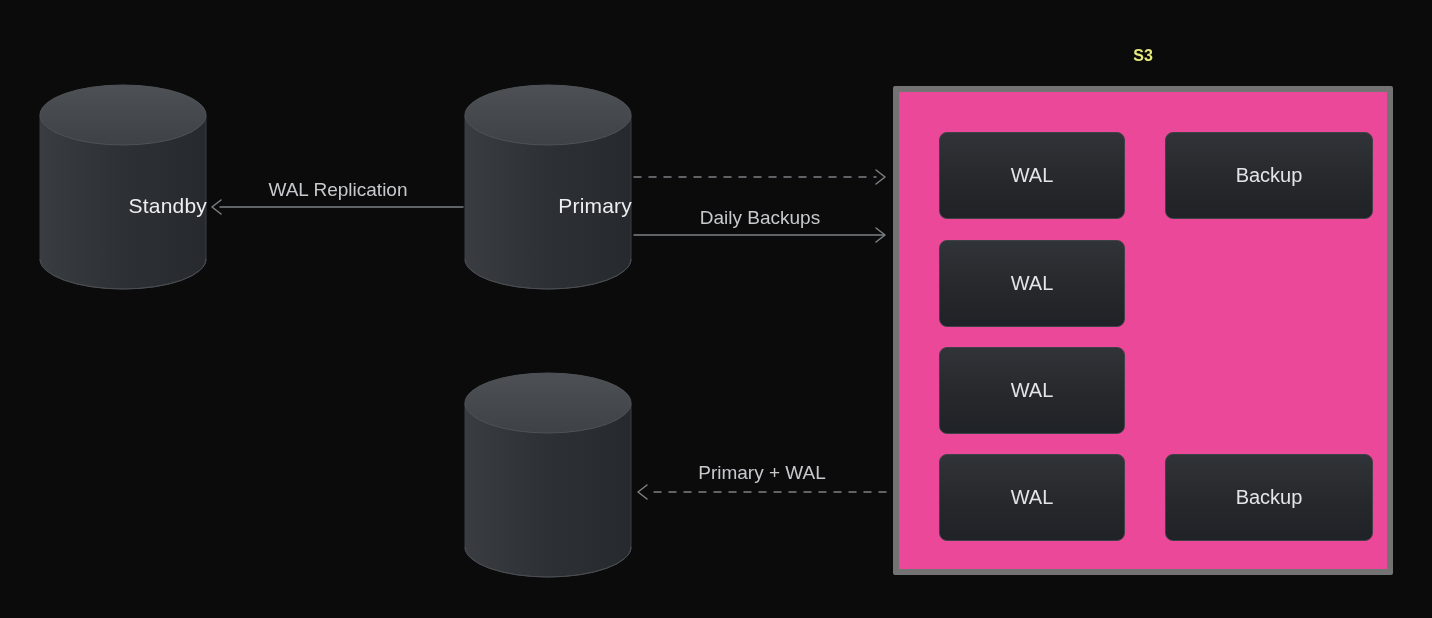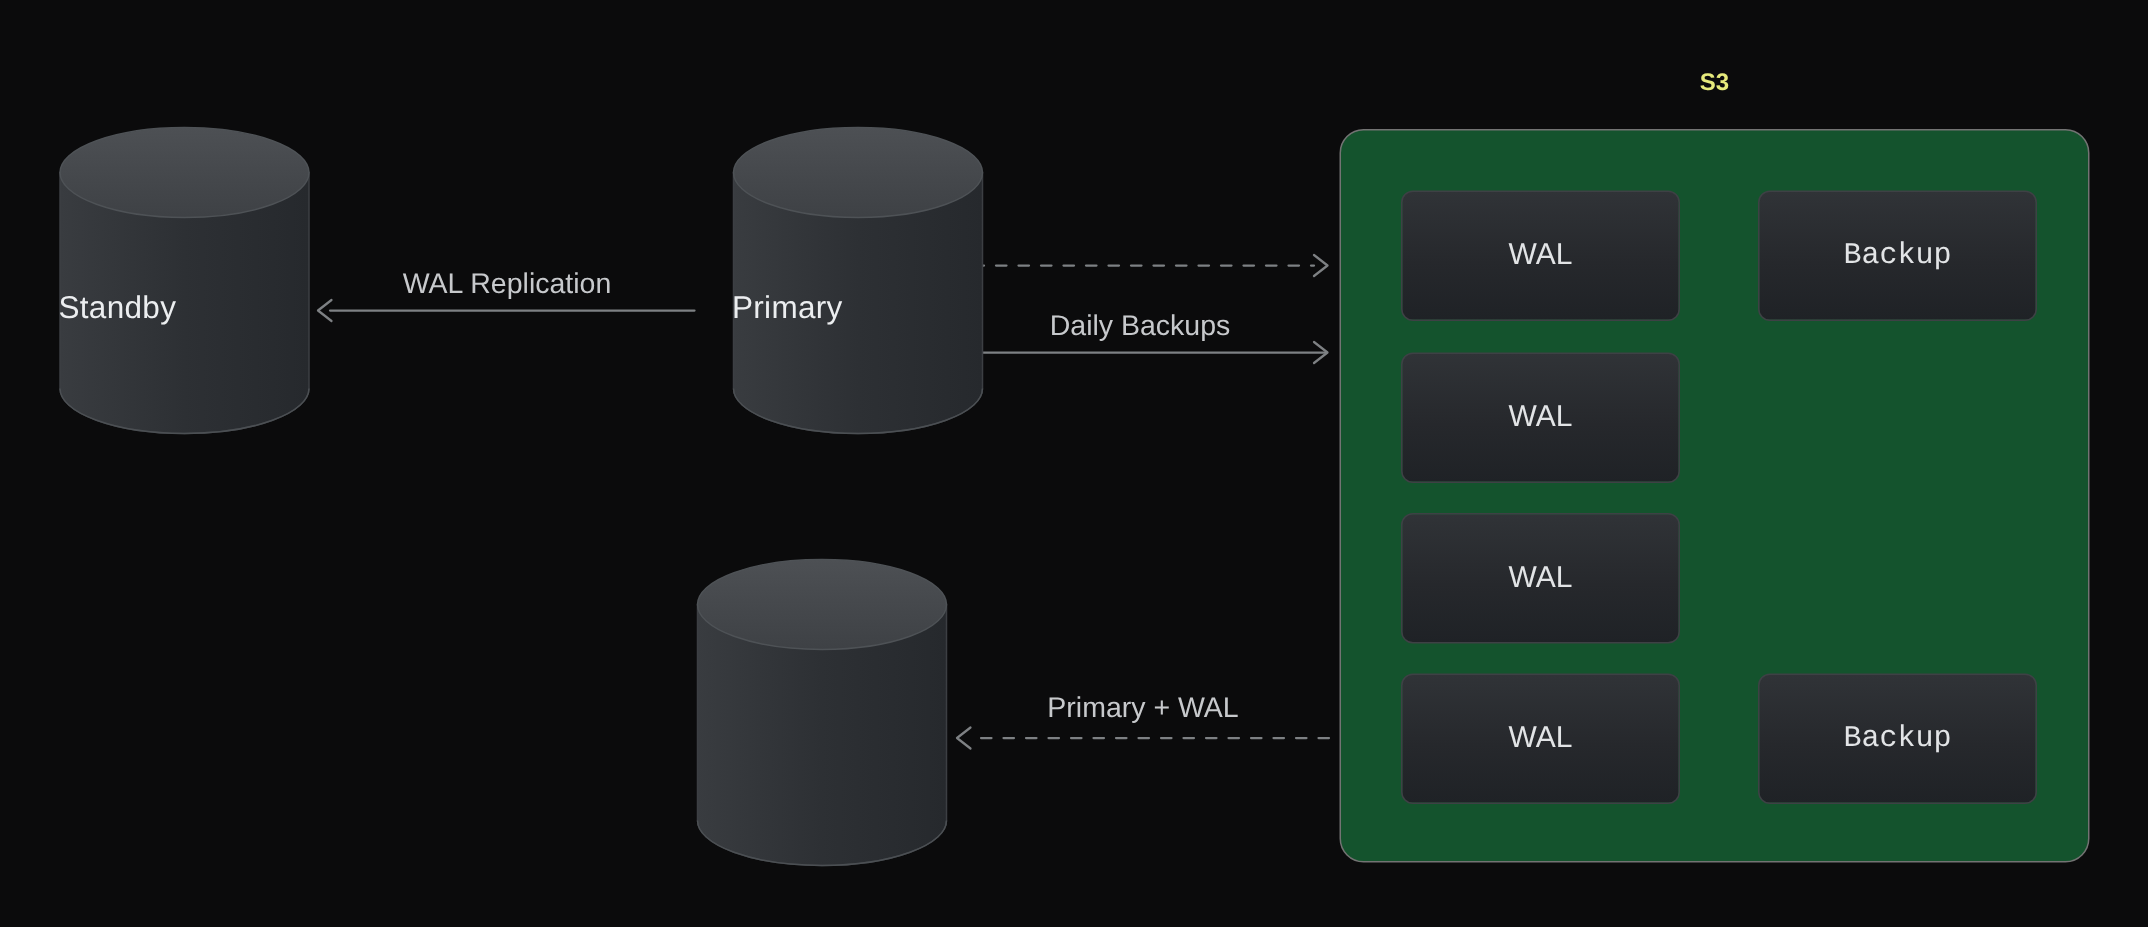--- a/index.html
+++ b/index.html
@@ -24,21 +24,21 @@
   }
   .cylinder {
     position: absolute;
     width: 168px;
     height: 206px;
   }
   .cylinder .cyl-label {
     position: absolute;
     left: 0; right: 0;
     top: 109px;
-    text-align: left;
+    text-align: right;
     font-size: 21px;
     line-height: 26px;
     color: #eceef0;
     letter-spacing: 0.2px;
   }
   .arrow-label {
     position: absolute;
     text-align: center;
     font-size: 19px;
     line-height: 24px;
@@ -54,40 +54,40 @@
     line-height: 24px;
     font-weight: 600;
     color: #e6ea7c;
   }
   .s3-box {
     position: absolute;
     left: 893px;
     top: 86px;
     width: 500px;
     height: 489px;
-    border: 1px solid #737373;
-    border-radius: 16px;
-    background: #14532d;
+    border: 6px solid #737373;
+    border-radius: 2px;
+    background: #ec4899;
     box-sizing: border-box;
   }
   .store-box {
     position: absolute;
     width: 186px;
     height: 87px;
     border: 1px solid #3e4145;
     border-radius: 8px;
     background: linear-gradient(180deg, #303337 0%, #26282c 55%, #1f2226 100%);
     box-sizing: border-box;
     display: flex;
     align-items: center;
     justify-content: center;
     font-size: 20px;
     color: #e2e4e6;
   }
-  .col-backup { left: 278px; width: 186px; font-family: Liberation Mono, monospace; }
+  .col-backup { left: 266px; width: 208px; }
   .col-wal    { left: 40px; }
   .row-1 { top: 40px; }
   .row-2 { top: 148px; }
   .row-3 { top: 255px; }
   .row-4 { top: 362px; }
 </style>
 </head>
 <body>
 
 <div class="canvas">
@@ -128,21 +128,21 @@
 
   <div class="cylinder" style="left:39px; top:84px;">
     <svg width="168" height="206" viewBox="0 0 168 206">
       <path d="M 1,31 L 1,175 A 83,30 0 0 0 167,175 L 167,31 Z" fill="url(#cylBodyGrad)" stroke="#3c3f43" stroke-width="1"></path>
       <path d="M 1,175 A 83,30 0 0 0 167,175" fill="none" stroke="#4b4f53" stroke-width="1"></path>
       <ellipse cx="84" cy="31" rx="83" ry="30" fill="url(#cylTopGrad)" stroke="#4e5256" stroke-width="1"></ellipse>
     </svg>
     <div class="cyl-label">Standby</div>
   </div>
 
-  <div class="cylinder" style="left:464px; top:84px;margin-left:24px;">
+  <div class="cylinder" style="left:464px; top:84px;">
     <svg width="168" height="206" viewBox="0 0 168 206">
       <path d="M 1,31 L 1,175 A 83,30 0 0 0 167,175 L 167,31 Z" fill="url(#cylBodyGrad)" stroke="#3c3f43" stroke-width="1"></path>
       <path d="M 1,175 A 83,30 0 0 0 167,175" fill="none" stroke="#4b4f53" stroke-width="1"></path>
       <ellipse cx="84" cy="31" rx="83" ry="30" fill="url(#cylTopGrad)" stroke="#4e5256" stroke-width="1"></ellipse>
     </svg>
     <div class="cyl-label">Primary</div>
   </div>
 
   <div class="cylinder" style="left:464px; top:372px;">
     <svg width="168" height="206" viewBox="0 0 168 206">

